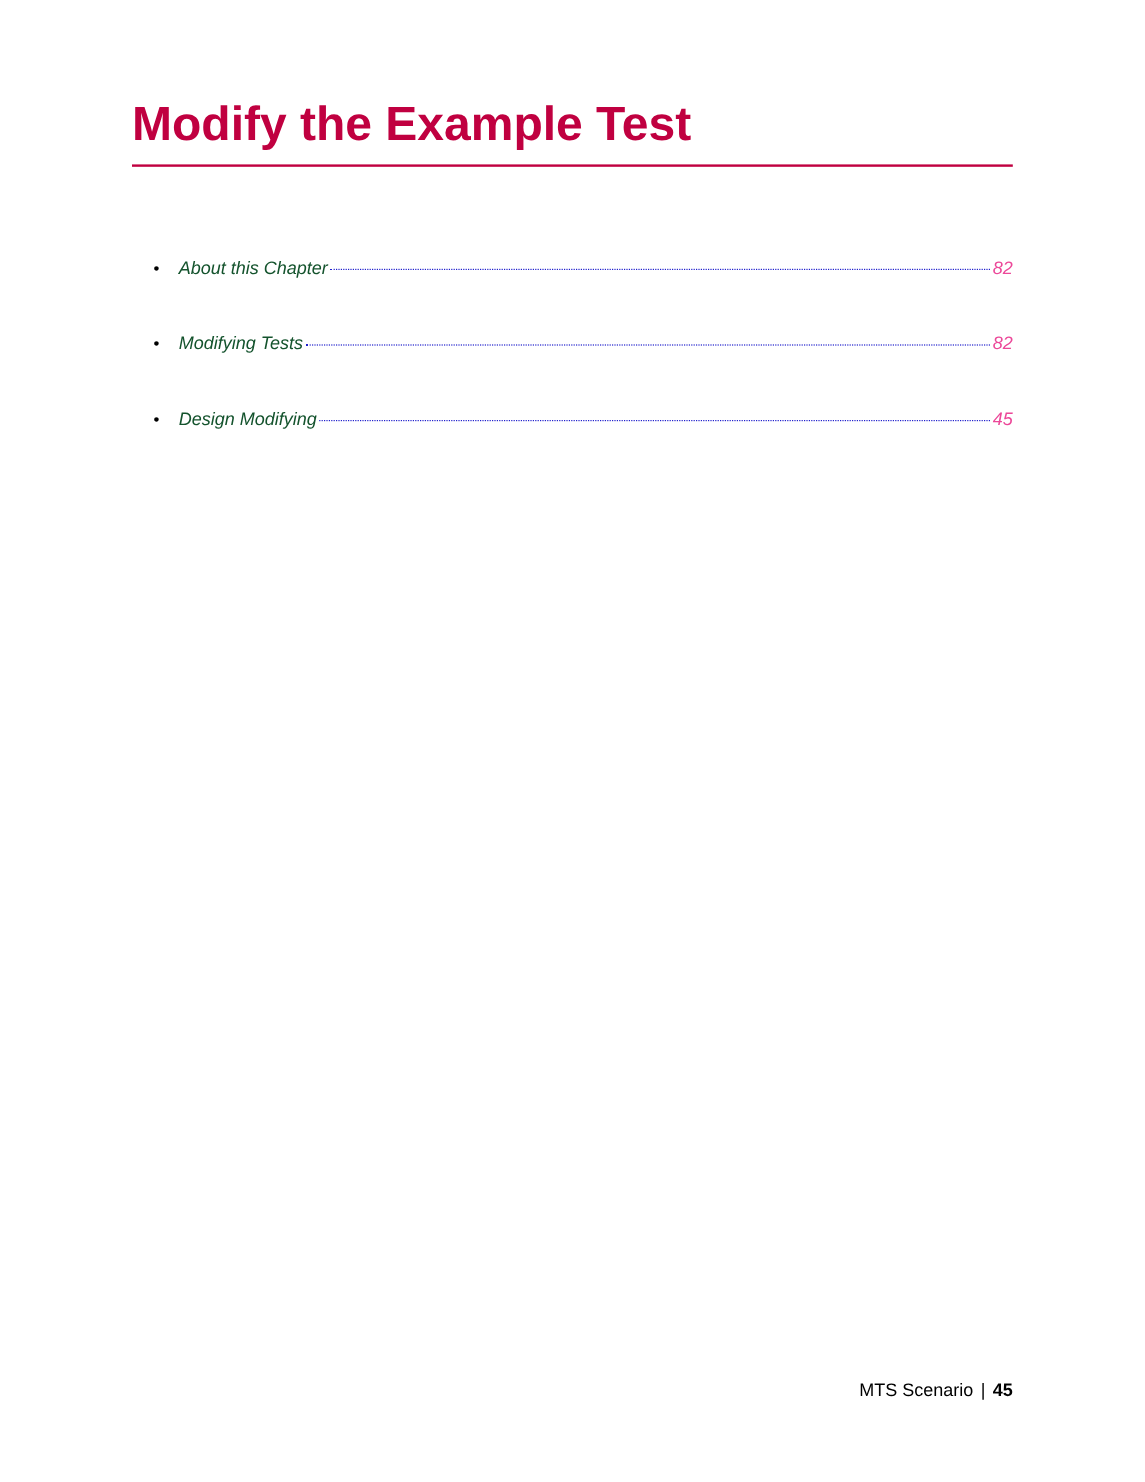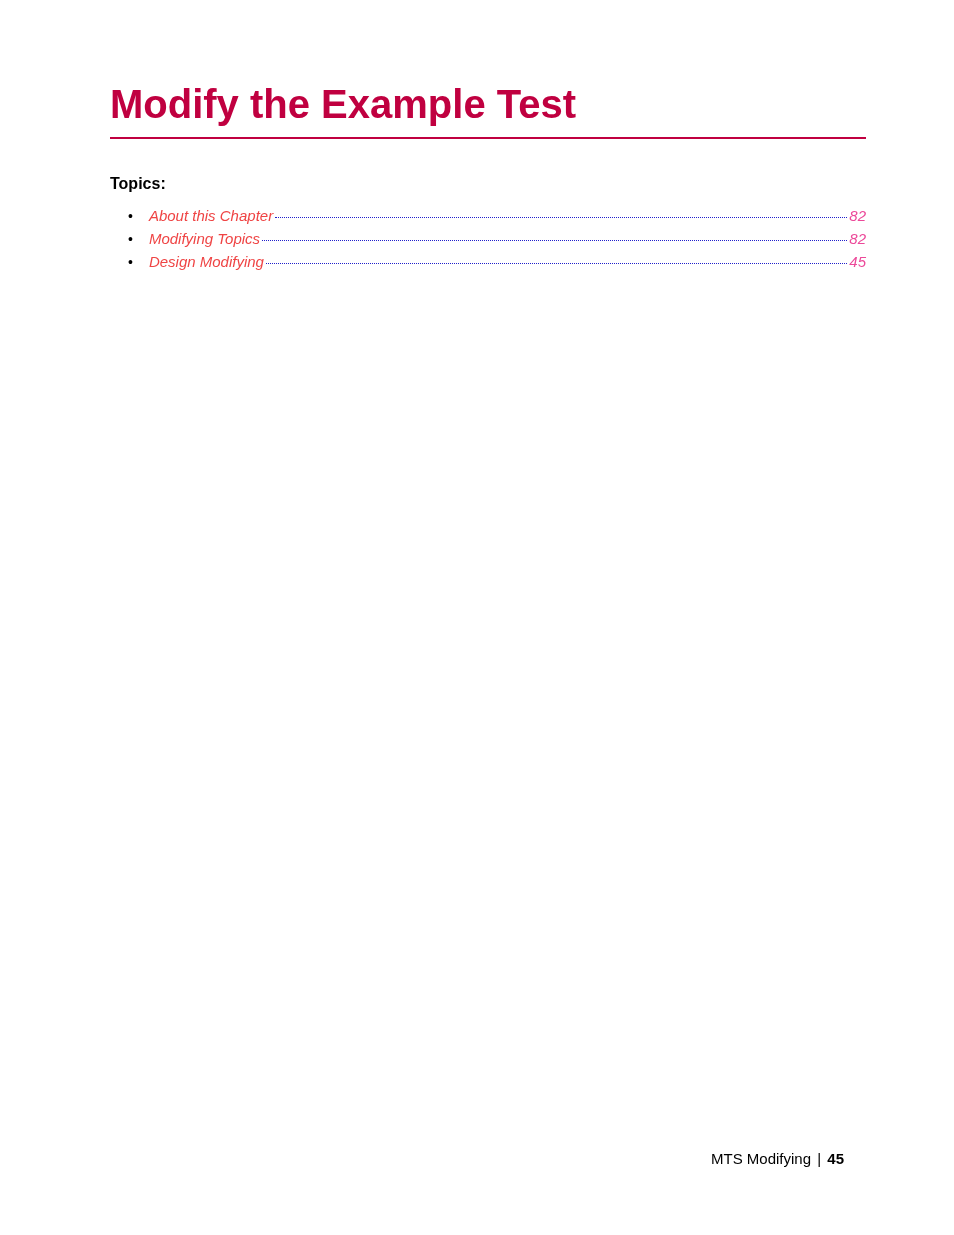--- a/index.html
+++ b/index.html
@@ -8,21 +8,21 @@
       box-sizing: border-box;
     }
     body {
       width: 954px;
       height: 1235px;
       background: #ffffff;
       font-family: Arial, Helvetica, sans-serif;
       position: relative;
     }
     .page-content {
-      padding: 82px 88px 0 110px;
+      padding: 82px 110px 0 110px;
     }
     .chapter-title {
       font-size: 40px;
       font-weight: bold;
       color: #c00040;
       padding-bottom: 10px;
       border-bottom: 2px solid #c00040;
       margin-bottom: 36px;
     }
     .topics-label {
@@ -43,22 +43,23 @@
       font-style: italic;
       color: #2020cc;
     }
     .toc-bullet {
       color: #000000;
       font-style: normal;
       margin-right: 16px;
       font-size: 14px;
     }
     .toc-link {
-      color: #ef4444;
+      color: #14532d;
       white-space: nowrap;
+      margin-top: 40px;
     }
     .toc-leader {
       flex: 1;
       border-bottom: 1.5px dotted #2020cc;
       margin: 0 2px;
       position: relative;
       bottom: 3px;
     }
     .toc-page {
       color: #ec4899;
@@ -80,41 +81,40 @@
     .footer-page {
       font-weight: bold;
     }
   </style>
 </head>
 <body>
 
 <div class="page-content">
   <h1 class="chapter-title">Modify the Example Test</h1>
 
-  <div class="topics-label">Topics:</div>
 
   <ul class="toc-list">
     <li class="toc-item">
       <span class="toc-bullet">•</span>
       <span class="toc-link">About this Chapter</span>
       <span class="toc-leader"></span>
       <span class="toc-page">82</span>
     </li>
     <li class="toc-item">
       <span class="toc-bullet">•</span>
-      <span class="toc-link">Modifying Topics</span>
+      <span class="toc-link">Modifying Tests</span>
       <span class="toc-leader"></span>
       <span class="toc-page">82</span>
     </li>
     <li class="toc-item">
       <span class="toc-bullet">•</span>
       <span class="toc-link">Design Modifying</span>
       <span class="toc-leader"></span>
       <span class="toc-page">45</span>
     </li>
   </ul>
 </div>
 
 <div class="footer">
-  <span class="footer-product">MTS Modifying</span>
+  <span class="footer-product">MTS Scenario</span>
   <span class="footer-sep">|</span>
   <span class="footer-page">45</span>
 </div>
 
 </body></html>

